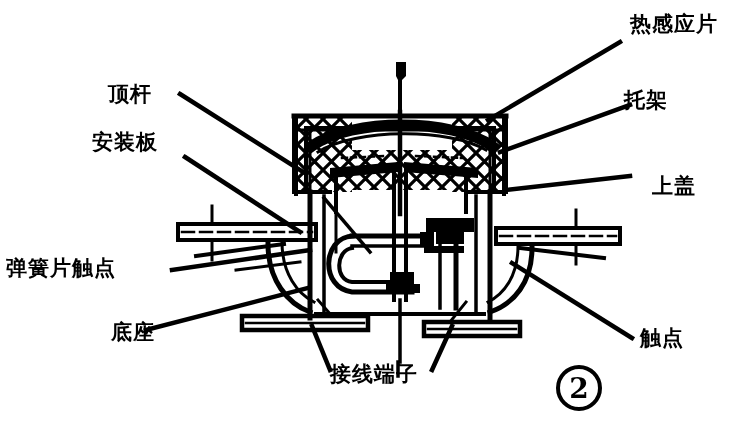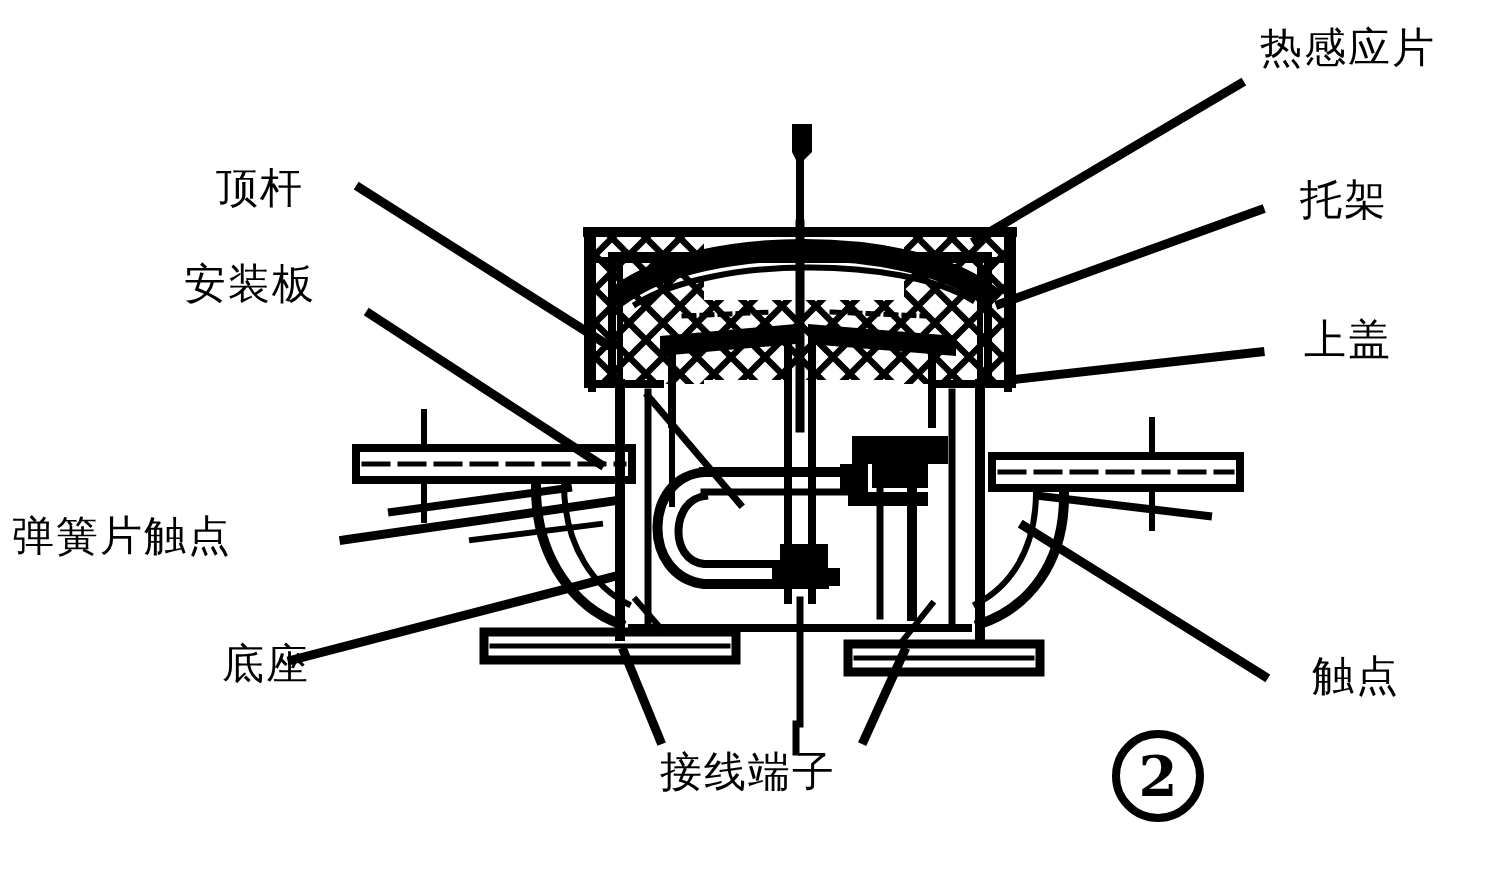--- a/index.html
+++ b/index.html
@@ -19,21 +19,21 @@
     position: absolute;
     left: 0;
     top: 0;
     width: 756px;
     height: 438px;
   }
   .cn-label {
     position: absolute;
     color: #000000;
     font-family: "DejaVu Sans", "Liberation Sans", sans-serif;
-    font-weight: normal;
+    font-weight: bold;
     font-size: 21px;
     line-height: 1;
     letter-spacing: 1px;
     white-space: nowrap;
     -webkit-font-smoothing: none;
   }
   .fig-num {
     position: absolute;
     width: 46px;
     height: 46px;
@@ -215,25 +215,25 @@
   <div class="cn-label" style="left:108px; top:84px;">顶杆</div>
 
   <div class="cn-label" style="left:92px; top:132px;">安装板</div>
 
   <div class="cn-label" style="left:6px; top:258px;">弹簧片触点</div>
 
   <div class="cn-label" style="left:84px; top:322px;margin-left:27px;">底座</div>
 
   <div class="cn-label" style="left:630px; top:14px;">热感应片</div>
 
-  <div class="cn-label" style="left:650px; top:90px;">托架</div>
-
-  <div class="cn-label" style="left:652px; top:160px;">上盖</div>
-
-  <div class="cn-label" style="left:656px; top:328px;">触点</div>
-
-  <div class="cn-label" style="left:330px; top:376px;">接线端子</div>
+  <div class="cn-label" style="left:624px; top:90px;">托架</div>
+
+  <div class="cn-label" style="left:652px; top:176px;">上盖</div>
+
+  <div class="cn-label" style="left:640px; top:328px;">触点</div>
+
+  <div class="cn-label" style="left:330px; top:364px;">接线端子</div>
 
   <div class="fig-num" style="left:556px; top:365px;">
     <span>2</span>
   </div>
 
 </div>
 
 </body></html>

